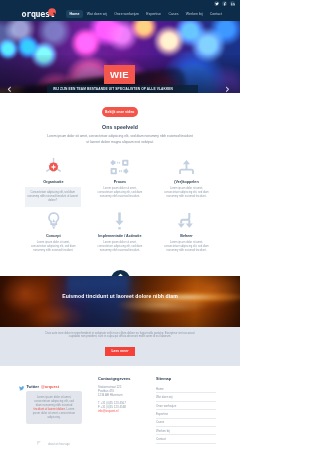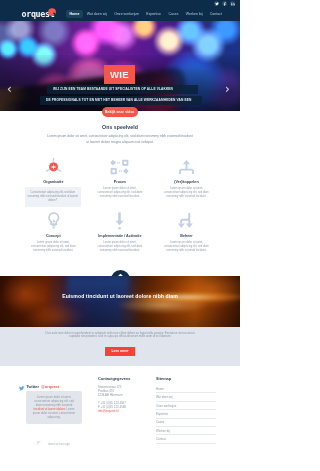--- a/index.html
+++ b/index.html
@@ -17,21 +17,21 @@
   .logo-text{font-family:"DejaVu Sans Mono",monospace;font-size:8.4px;font-weight:700;color:#f2f5f8;
      letter-spacing:-0.35px;line-height:8.4px;}
   .logo-mark{position:absolute;left:48.4px;top:3.4px;width:9px;height:9px;}
 
   .nav{position:absolute;left:66px;top:10.3px;display:flex;align-items:center;gap:0.3px;}
   .nav a{font-size:3.55px;color:#b9c6d4;text-decoration:none;padding:1.7px 3.5px;
          line-height:4.2px;border-radius:2.2px;white-space:nowrap;font-weight:400;}
   .nav a.active{background:#1c415f;color:#fff;font-weight:700;}
 
   
-  .hero{position:absolute;left:0;top:21px;width:240px;height:90px;overflow:hidden;
+  .hero{position:absolute;left:0;top:21px;width:240px;height:72px;overflow:hidden;
         background:#c2410c;}
   .hero-photo{position:absolute;left:-6px;top:-6px;right:-6px;bottom:-6px;
     background:
       radial-gradient(circle at 14px 34px, rgba(110,200,245,.95) 0 5px, rgba(110,200,245,0) 11px),
       radial-gradient(circle at 34px 32px, rgba(80,180,240,.9) 0 5.5px, rgba(80,180,240,0) 12px),
       radial-gradient(circle at 50px 40px, rgba(140,215,250,.95) 0 6.5px, rgba(140,215,250,0) 14px),
       radial-gradient(circle at 26px 14px, rgba(190,205,225,.6) 0 7px, rgba(190,205,225,0) 16px),
       radial-gradient(circle at 60px 16px, rgba(150,175,205,.5) 0 8px, rgba(150,175,205,0) 18px),
       radial-gradient(circle at 6px 20px, rgba(120,145,180,.45) 0 8px, rgba(120,145,180,0) 18px),
       radial-gradient(circle at 92px 28px, rgba(255,120,215,.8) 0 7px, rgba(255,120,215,0) 16px),

